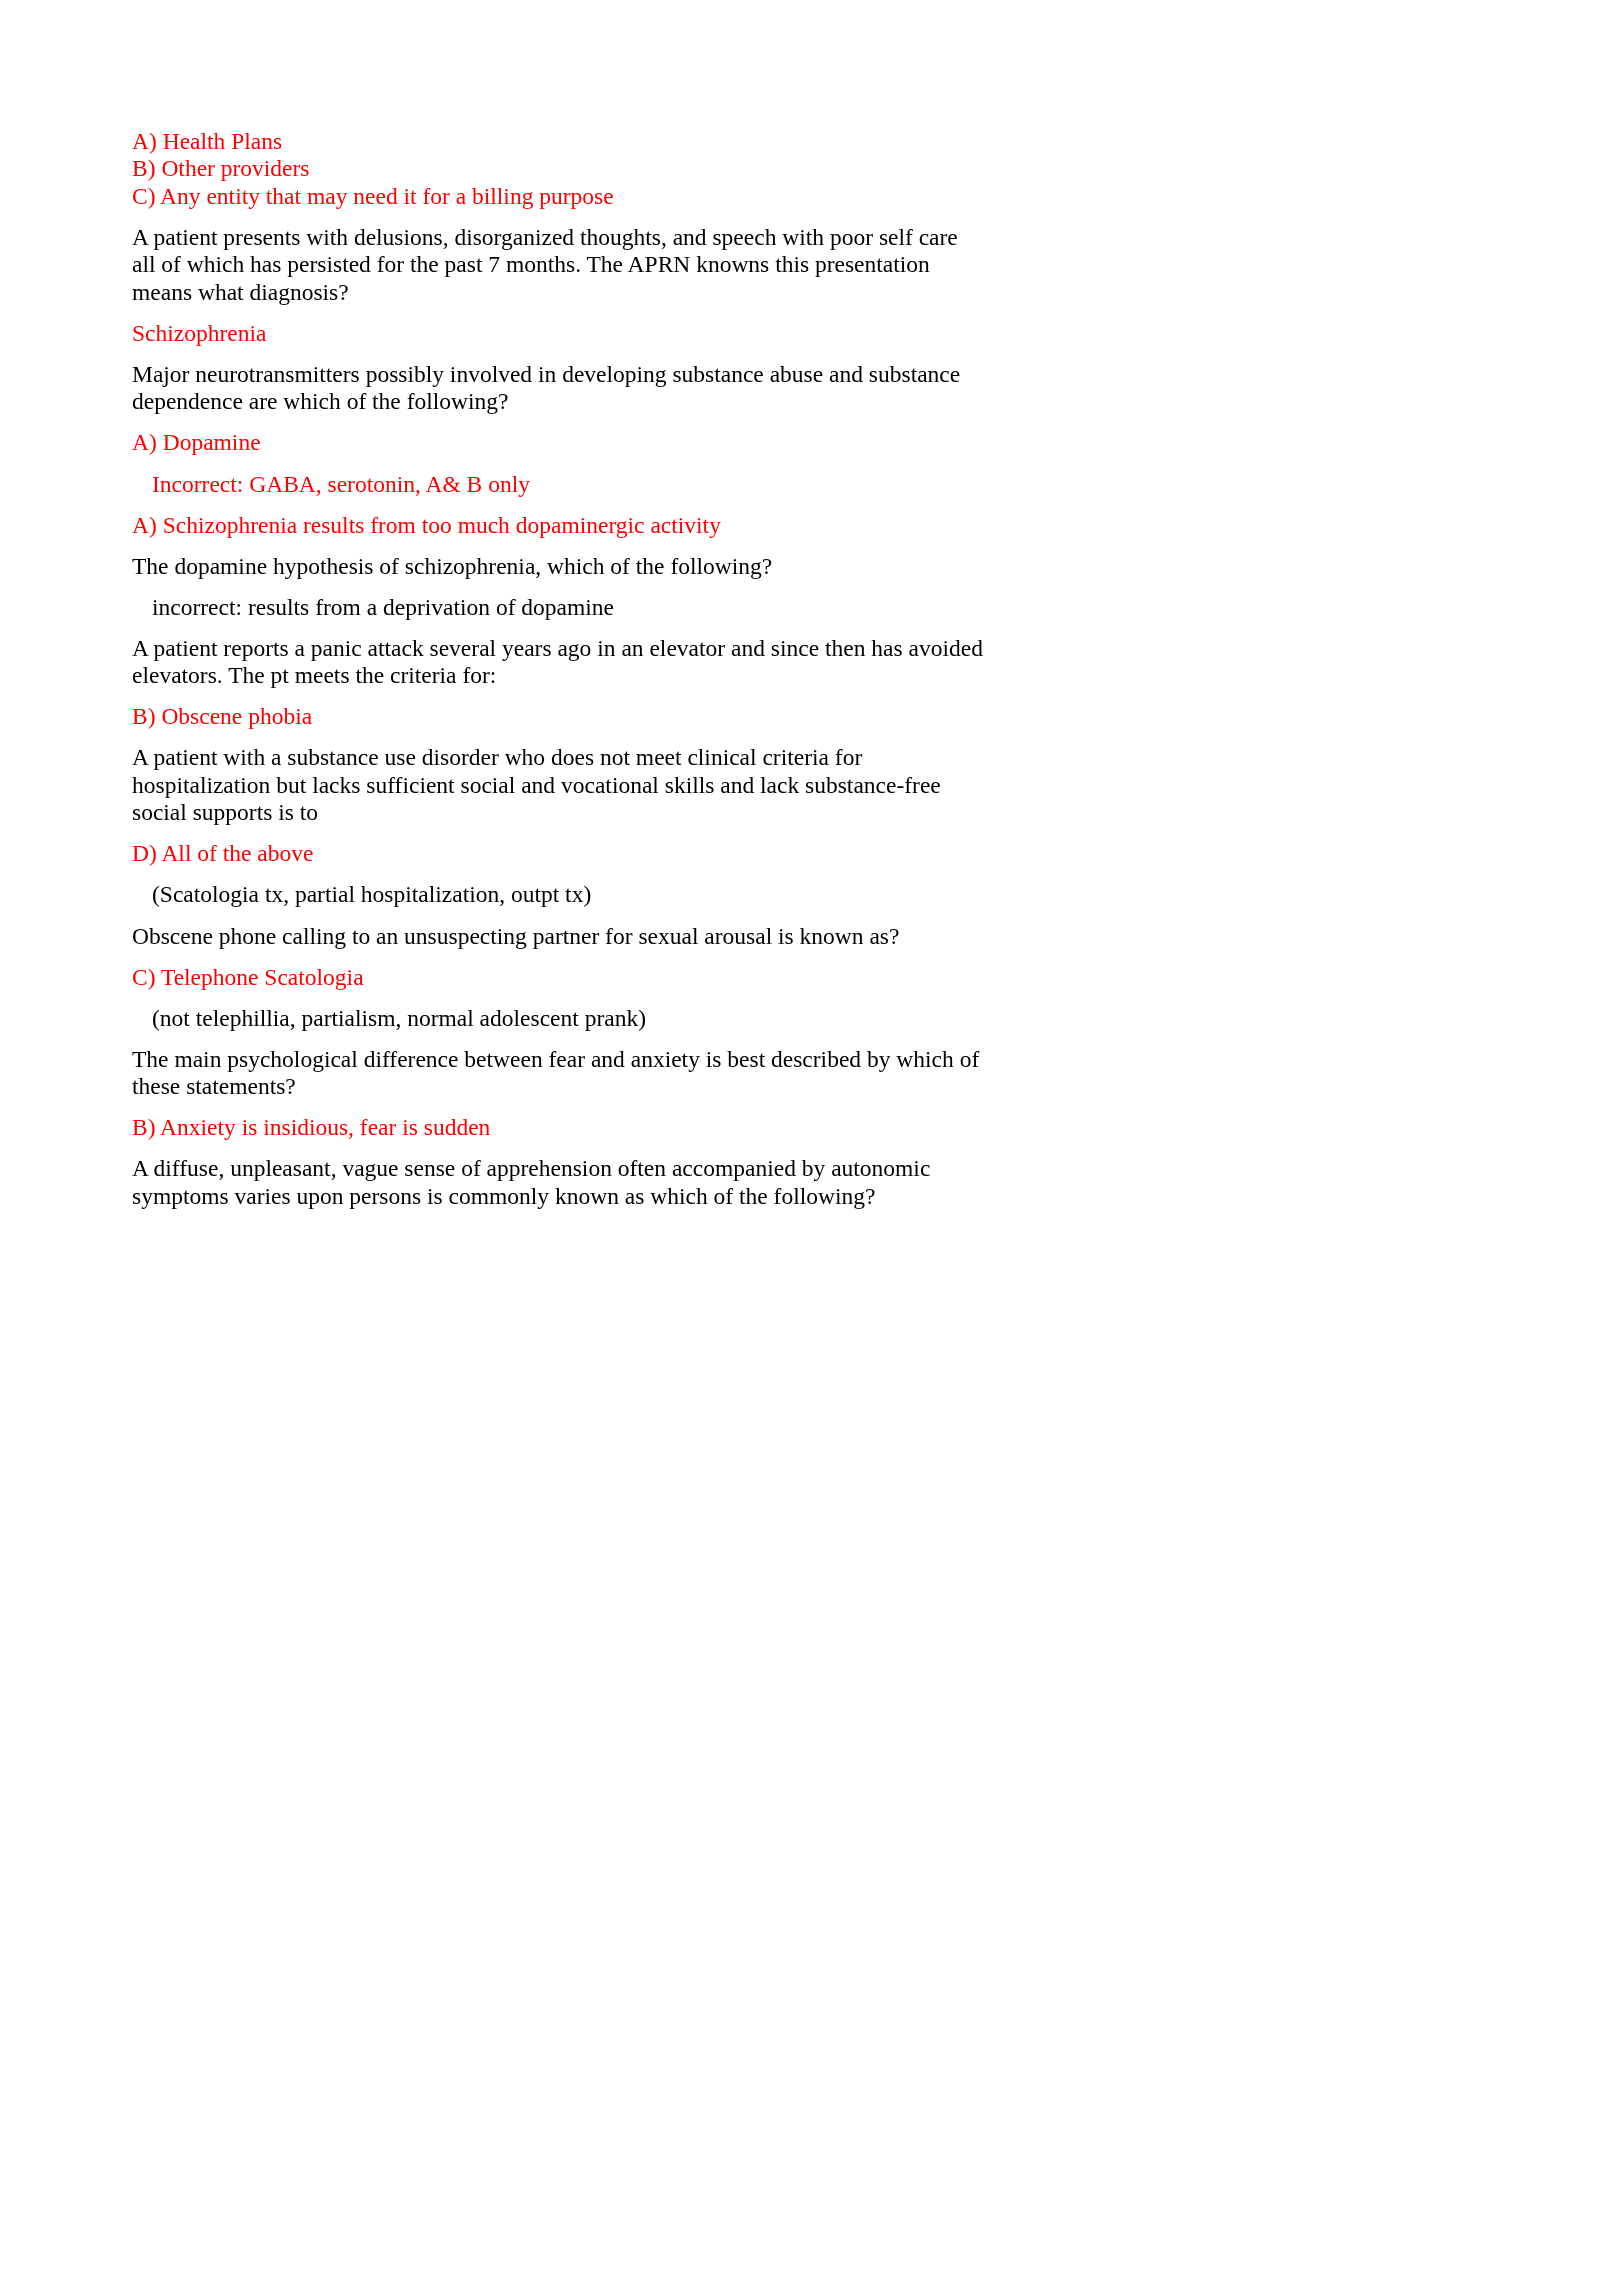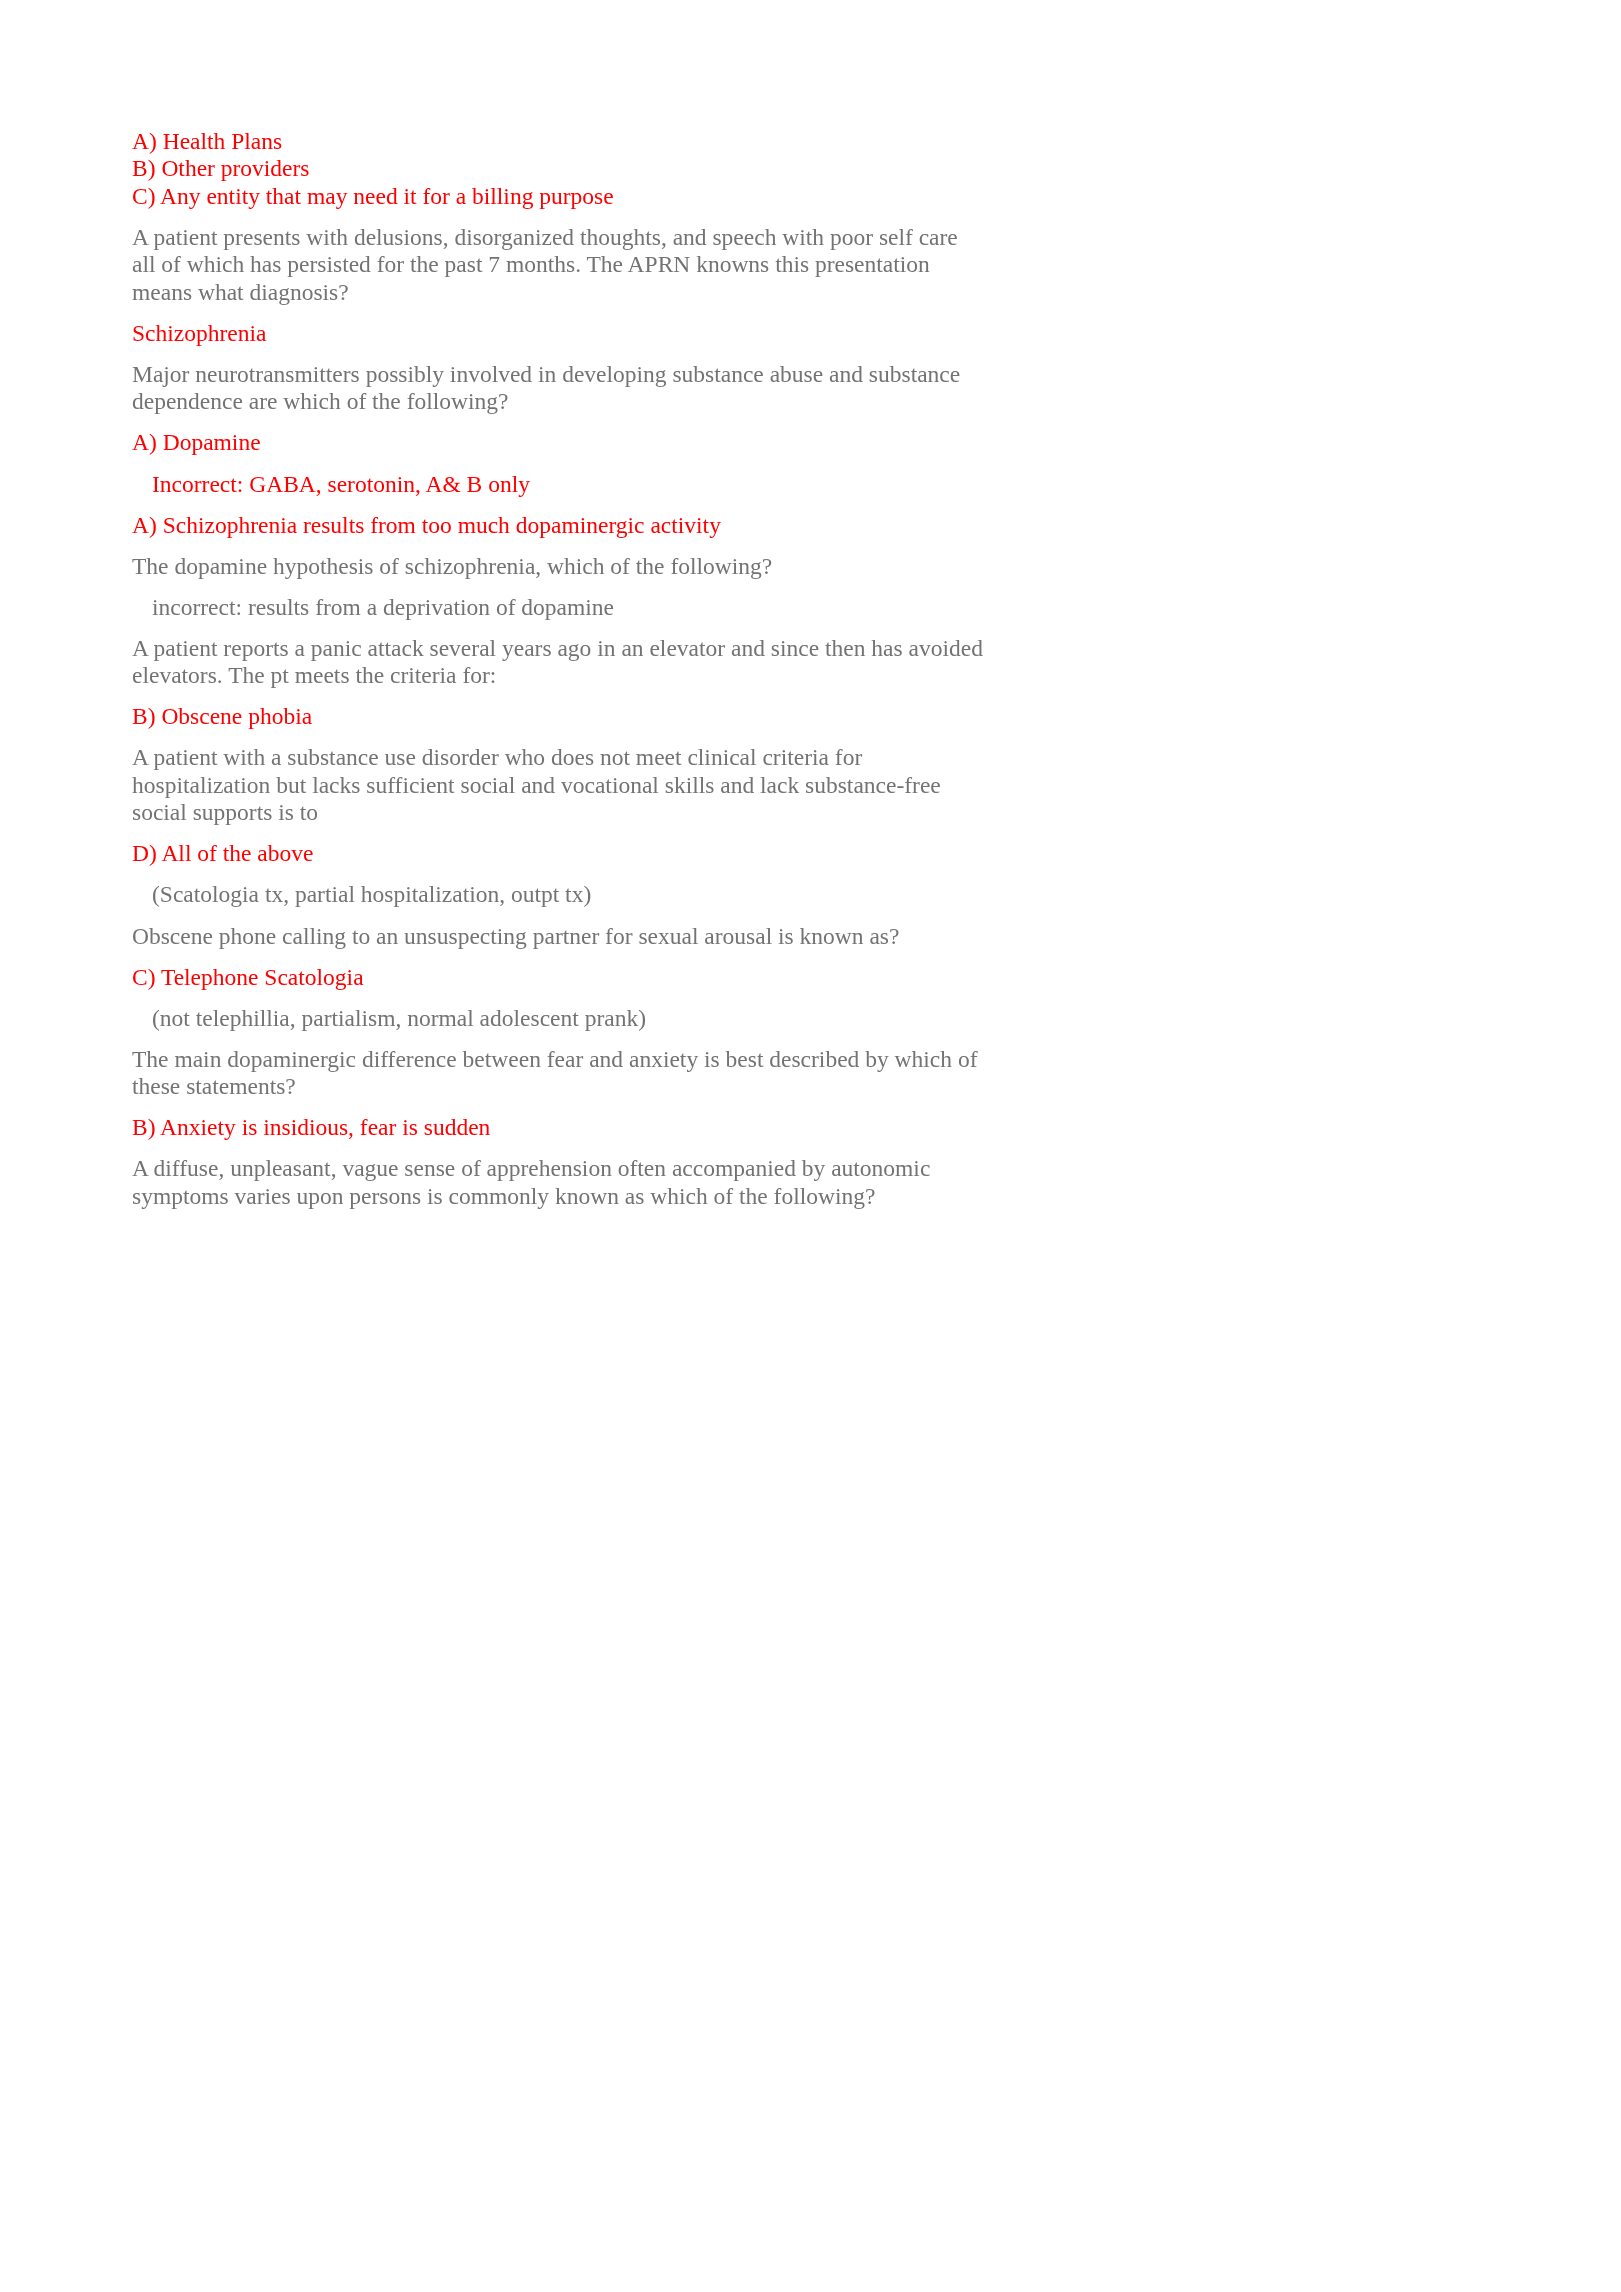--- a/index.html
+++ b/index.html
@@ -32,21 +32,21 @@
     margin-bottom: 0;
   }
   .block.extra {
     margin-top: 13.7px;
     margin-left: 20px;
   }
   .red {
     color: #ff0000;
   }
   .black {
-    color: #737373;
+    color: #000000;
   }
 </style>
 </head>
 <body>
 
 <div class="page">
   <div class="content">
     <p class="block tight red">A) Health Plans</p>
     <p class="block tight red">B) Other providers</p>
     <p class="block red">C) Any entity that may need it for a billing purpose</p>
@@ -59,18 +59,18 @@
     <p class="block black">The dopamine hypothesis of schizophrenia, which of the following?</p>
     <p class="block extra black">incorrect: results from a deprivation of dopamine</p>
     <p class="block black">A patient reports a panic attack several years ago in an elevator and since then has avoided elevators. The pt meets the criteria for:</p>
     <p class="block red">B) Obscene phobia</p>
     <p class="block black">A patient with a substance use disorder who does not meet clinical criteria for hospitalization but lacks sufficient social and vocational skills and lack substance-free social supports is to</p>
     <p class="block red">D) All of the above</p>
     <p class="block extra black">(Scatologia tx, partial hospitalization, outpt tx)</p>
     <p class="block black">Obscene phone calling to an unsuspecting partner for sexual arousal is known as?</p>
     <p class="block red">C) Telephone Scatologia</p>
     <p class="block extra black">(not telephillia, partialism, normal adolescent prank)</p>
-    <p class="block black">The main dopaminergic difference between fear and anxiety is best described by which of these statements?</p>
+    <p class="block black">The main psychological difference between fear and anxiety is best described by which of these statements?</p>
     <p class="block red">B) Anxiety is insidious, fear is sudden</p>
     <p class="block black">A diffuse, unpleasant, vague sense of apprehension often accompanied by autonomic symptoms varies upon persons is commonly known as which of the following?</p>
   </div>
 </div>
 
 
 </body></html>

